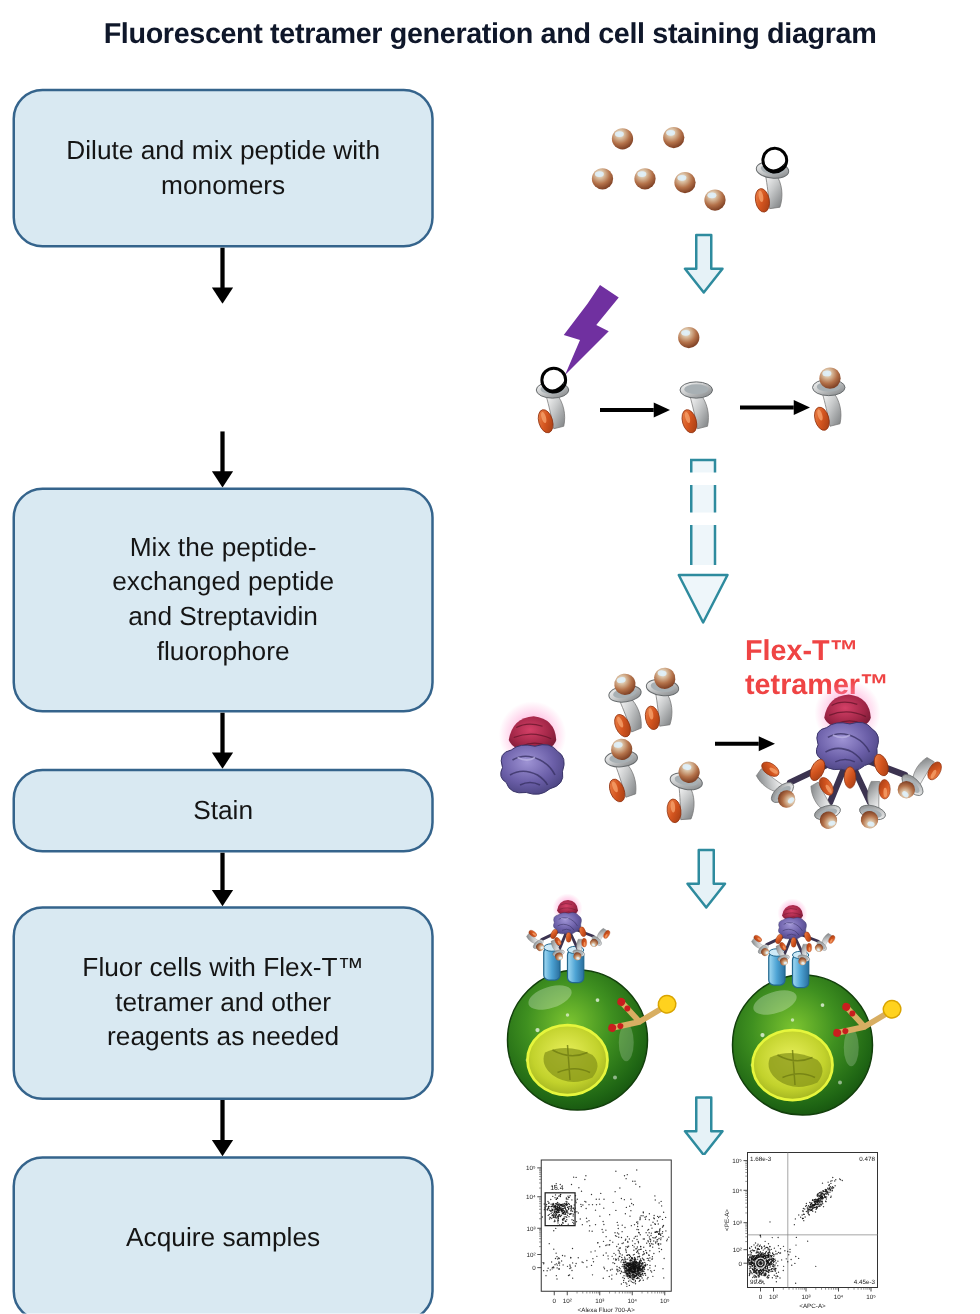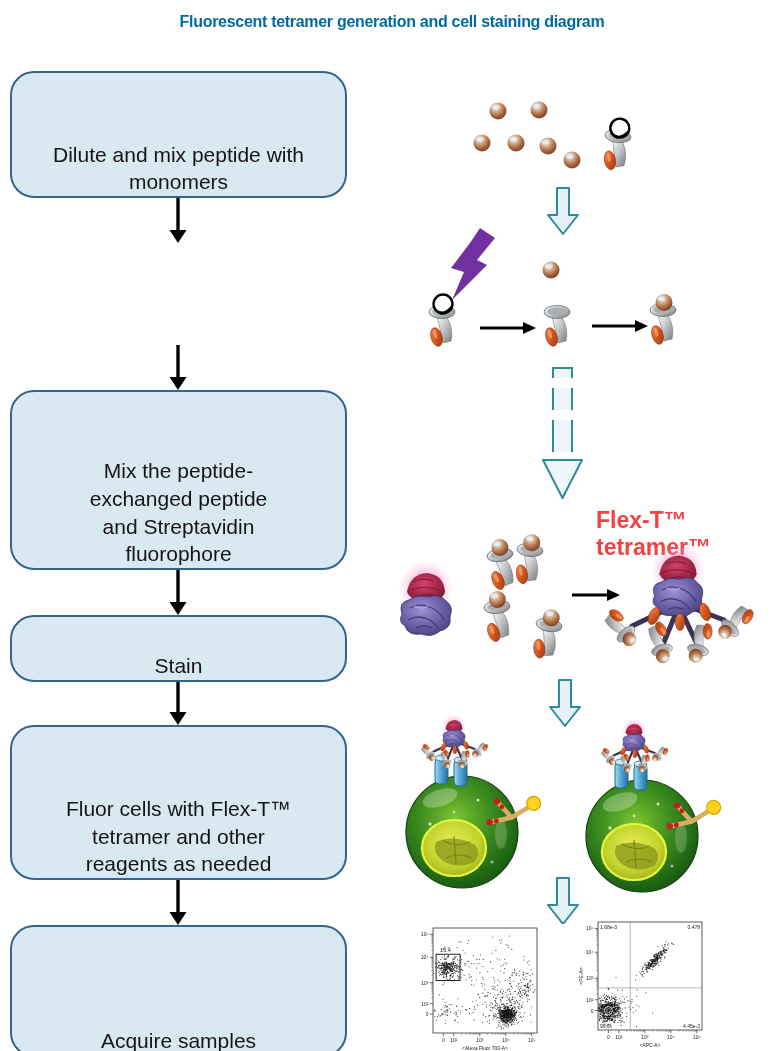--- a/index.html
+++ b/index.html
@@ -1,21 +1,21 @@
 <!DOCTYPE html>
 <html><head>
 <meta charset="utf-8">
 <style>
   html,body{margin:0;padding:0;background:#fff;}
   .canvas{position:relative;width:784px;height:1051px;background:#fff;overflow:hidden;
           font-family:"Liberation Sans",sans-serif;}
   .title{position:absolute;left:0;top:13px;width:784px;text-align:center;
-         font-size:16px;font-weight:bold;color:#0369a1;letter-spacing:-0.3px;}
+         font-size:23px;font-weight:bold;color:#0f172a;letter-spacing:-0.3px;}
   .step{position:absolute;left:10px;width:337px;box-sizing:border-box;
-        border-radius:24px;border:2.6px solid;display:flex;align-items:flex-end;justify-content:center;
+        border-radius:24px;border:2.6px solid;display:flex;align-items:center;justify-content:center;
         text-align:center;font-size:21px;color:#151515;line-height:1.32;}
   .step .inner{width:252px;}
   .step.narrow .inner{width:212px;}
   .blue{background:#d9e9f2;border-color:#35648c;}
   .purple{background:#e8e2ee;border-color:#7030a0;}
   #b1{top:71px;height:127px}
   #b2{top:243px;height:102px;border-radius:28px}
   #b3{top:390px;height:180px}
   #b4{top:615px;height:67px}
   #b5{top:725px;height:155px}

